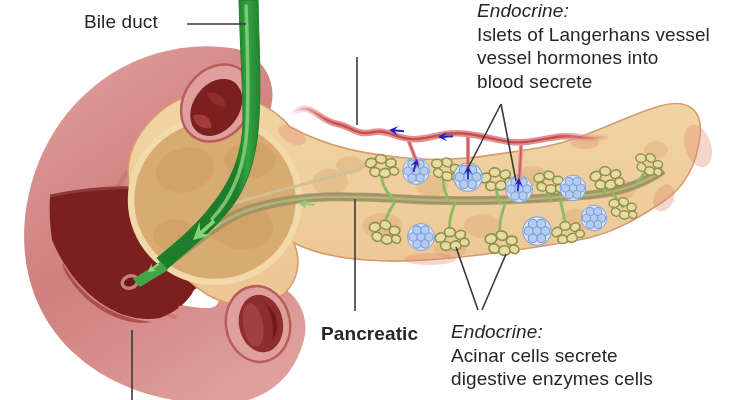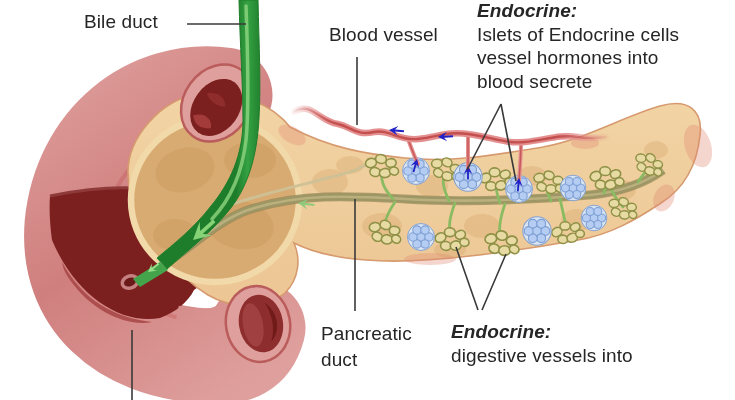--- a/index.html
+++ b/index.html
@@ -2,23 +2,23 @@
 <html style="--c-background: #ffffff; --c-text: #262626; --c-leader-line: #3a3a3a; --c-pancreas: #ecc593; --c-pancreas-light: #f2d4a4; --c-pancreas-edge: #d69a6e; --c-pancreas-cut: #d8ab72; --c-pancreas-ring: #f2d9a9; --c-pancreas-lump: #c99a5e; --c-duodenum: #cf7f7e; --c-duodenum-light: #dfa09d; --c-duodenum-rim: #c25252; --c-duodenum-lumen: #7c1f1f; --c-duodenum-mucosa: #a84848; --c-bile-duct: #35a243; --c-bile-duct-dark: #1e7d2b; --c-bile-duct-light: #8fd480; --c-pancreatic-duct: #9e9765; --c-pancreatic-duct-hi: #bcb381; --c-duct-branch: #8abb62; --c-accessory-duct: #cdc196; --c-acinar-fill: #e7daa3; --c-acinar-stroke: #8f9147; --c-islet-fill: #d9e6f8; --c-islet-cell: #b5cdf2; --c-islet-stroke: #7e9fd4; --c-vessel: #e59090; --c-vessel-core: #c34f4f; --c-arrow: #2121c6;"><head>
 <meta charset="utf-8">
 <style>
   html,body{margin:0;padding:0;background:#fff;}
   .stage{
     position:relative;width:735px;height:400px;overflow:hidden;background:#fff;
     font-family:"Liberation Sans","DejaVu Sans",sans-serif;color:var(--c-text,#262626);
   }
   .stage svg{position:absolute;left:0;top:0;}
   .lbl{position:absolute;font-size:19px;line-height:23.5px;letter-spacing:.1px;white-space:nowrap;}
-  .lbl .heading{font-weight:700;font-style:italic;}
+  .lbl .heading{font-weight:400;font-style:italic;}
   .lbl div{white-space:nowrap;}
-  .lbl-pduct{line-height:25.5px;}
+  .lbl-pduct{line-height:25.5px;font-weight:bold;}
 </style>
 </head>
 <body>
 
 <div class="stage">
 
   <svg width="735" height="400" viewBox="0 0 735 400">
     <defs>
       <linearGradient id="duoGrad" gradientUnits="userSpaceOnUse" x1="40" y1="60" x2="260" y2="380">
         <stop offset="0" stop-color="var(--c-duodenum-light,#dfa09d)"></stop>
@@ -231,32 +231,31 @@
       <path d="M 357,57 L 357,125"></path>
       <path d="M 501,104 L 467,170 M 501,104 L 516,181"></path>
       <path d="M 355,199 L 355,311"></path>
       <path d="M 456,247 L 478,310 M 506,254 L 482,310"></path>
       <path d="M 132,330 L 132,400"></path>
     </g>
   </svg>
 
   <div class="lbl" style="left:84px;top:10px">Bile duct</div>
 
-  <div class="lbl" style="left:329px;top:23px">Blood vessel</div>
 
   <div class="lbl" style="left:477px;top:-1px">
     <div class="heading">Endocrine:</div>
-    <div>Islets of Endocrine cells</div>
+    <div>Islets of Langerhans vessel</div>
     <div>vessel hormones into</div>
     <div>blood secrete</div>
   </div>
 
   <div class="lbl lbl-pduct" style="left:321px;top:321px">
     <div>Pancreatic</div>
-    <div>duct</div>
   </div>
 
   <div class="lbl" style="left:451px;top:320px">
     <div class="heading">Endocrine:</div>
-    <div>digestive vessels into</div>
+    <div>Acinar cells secrete</div>
+    <div>digestive enzymes cells</div>
   </div>
 
 </div>
 
 </body></html>

